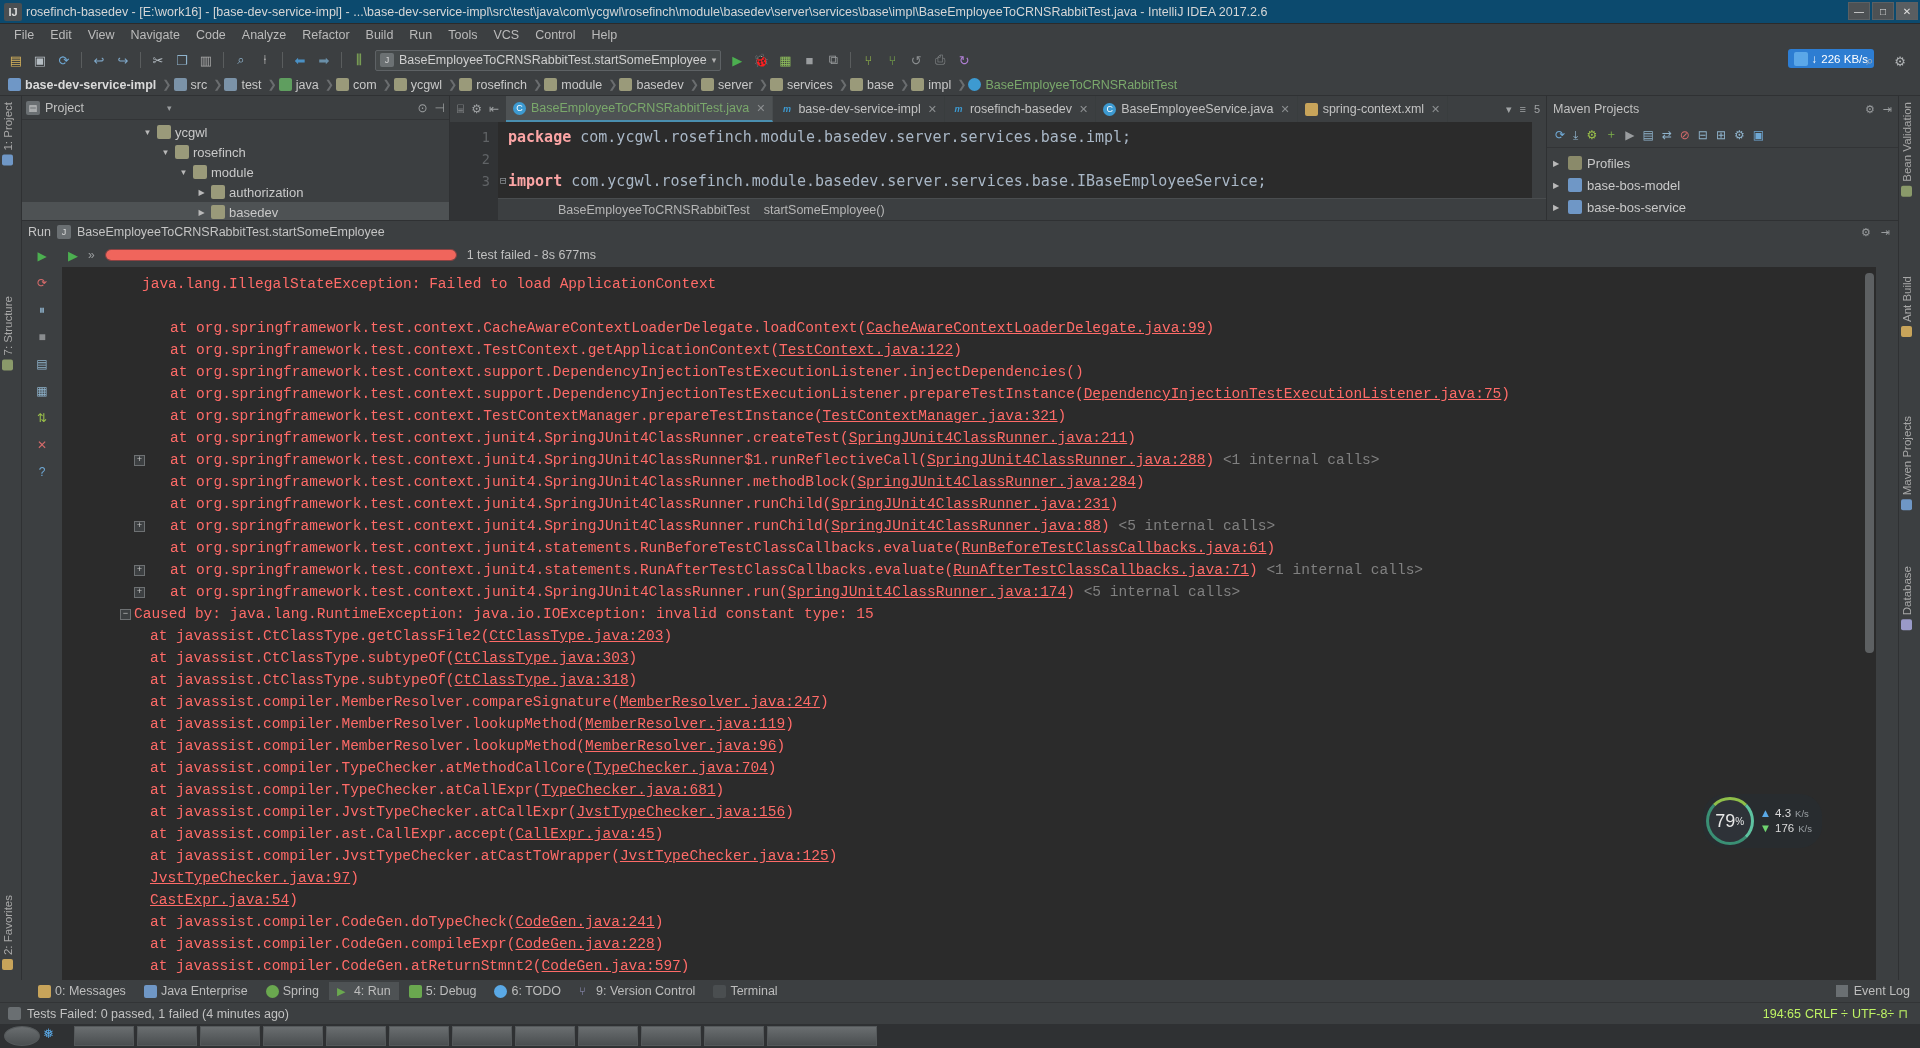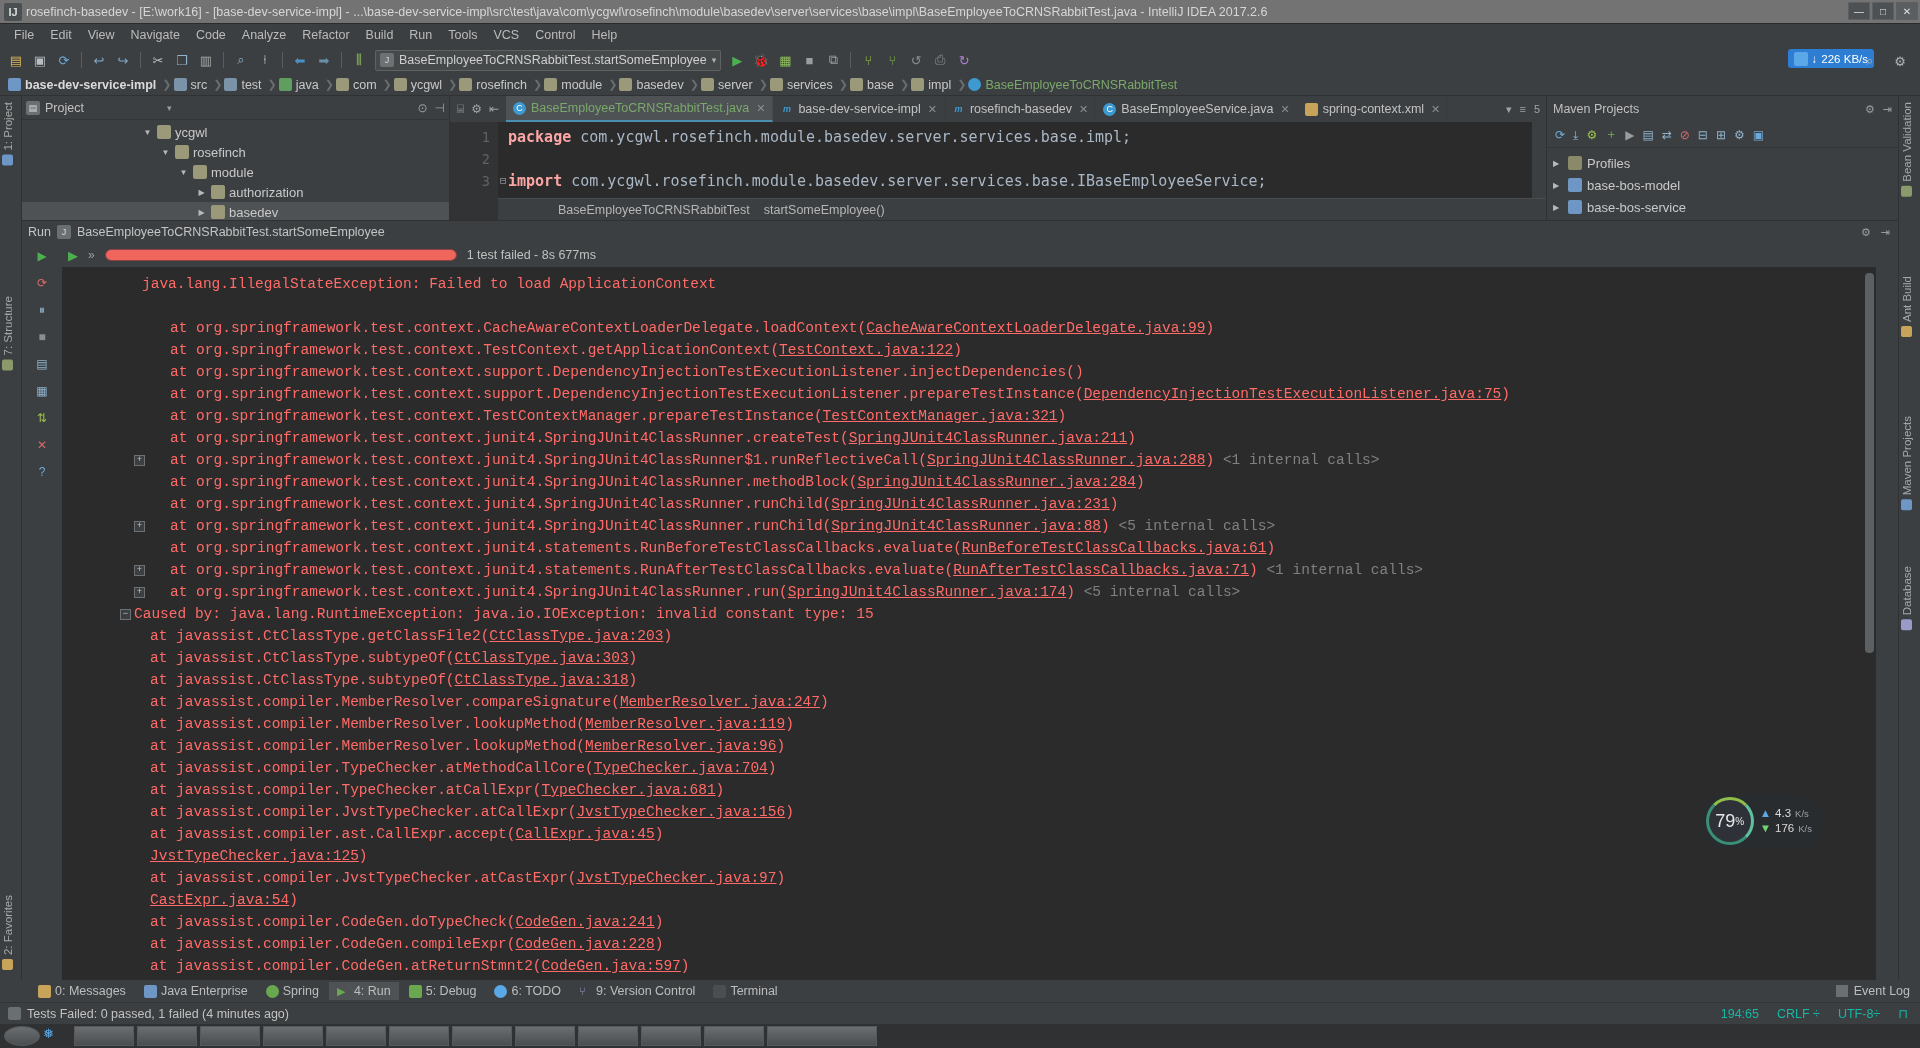--- a/index.html
+++ b/index.html
@@ -8,21 +8,21 @@
     background: #3c3f41;
     font-family: "Liberation Sans", sans-serif;
     font-size: 13px;
     color: #bbbbbb;
     overflow: hidden;
   }
   .app { width: 1920px; height: 1048px; position: relative; display: flex; flex-direction: column; }
 
   
   .titlebar {
-    height: 24px; background: #737373; display: flex; align-items: center;
+    height: 24px; background: #0c4a6e; display: flex; align-items: center;
     border-bottom: 1px solid #2b2b2b; flex: 0 0 24px; position: relative;
   }
   .title-icon {
     width: 18px; height: 18px; margin: 0 4px 0 4px; background: #4a4f52;
     color: #dcdcdc; font-size: 11px; font-weight: bold; display: flex;
     align-items: center; justify-content: center; border-radius: 2px;
   }
   .title-text { font-size: 12.5px; color: #d6d6d6; white-space: nowrap; overflow: hidden; }
   .win-buttons { position: absolute; right: 2px; top: 2px; display: flex; gap: 2px; }
   .win-btn {
@@ -189,21 +189,21 @@
 
   
   .bottombar { height: 22px; background: #3c3f41; display: flex; align-items: center; gap: 2px; padding-left: 30px; flex: 0 0 22px; }
   .bb-item { display: flex; align-items: flex-end; gap: 4px; padding: 2px 8px; font-size: 12.5px; color: #bdbdbd; }
   .bb-item.active { background: #4e5254; }
   .bb-item .bi { width: 13px; height: 13px; border-radius: 2px; }
   .bb-right { margin-left: auto; display: flex; align-items: center; gap: 6px; padding-right: 10px; font-size: 12.5px; color: #bdbdbd; }
 
   .statusbar { height: 22px; background: #3c3f41; display: flex; align-items: center; gap: 6px; padding-left: 8px; flex: 0 0 22px; border-top: 1px solid #323436;}
   .sb-text { font-size: 12.5px; color: #c2c2c2; }
-  .sb-right { margin-left: auto; display: flex; align-items: center; gap: 18px; padding-right: 12px; font-size: 12.5px; color: #14b8a6; }
+  .sb-right { margin-left: auto; display: flex; align-items: center; gap: 4px; padding-right: 12px; font-size: 12.5px; color: #bef264; }
 
   .taskbar { height: 24px; background: #2f3133; display: flex; align-items: center; gap: 3px; padding-left: 4px; flex: 0 0 24px; }
   .tb-tile { width: 60px; height: 20px; background: linear-gradient(#6a6e70, #4a4e50); border: 1px solid #55595b; }
 
   
   .netwidget {
     position: absolute; right: 98px; bottom: 200px; display: flex; align-items: center;
     background: rgba(40,44,48,0.92); border-radius: 22px; padding: 3px 10px 3px 3px; gap: 6px;
   }
   .ring { width: 48px; height: 48px; border-radius: 50%; background: #2e3238;
@@ -698,25 +698,25 @@
                 <span class="err">at javassist.compiler.JvstTypeChecker.atCallExpr(</span>
                   <span class="lnk">JvstTypeChecker.java:156</span>
                   <span class="err">)</span>
               </div>
               <div class="cline frame2">
                 <span class="err">at javassist.compiler.ast.CallExpr.accept(</span>
                   <span class="lnk">CallExpr.java:45</span>
                   <span class="err">)</span>
               </div>
               <div class="cline frame2">
+                <span class="err">at javassist.compiler.JvstTypeChecker.atCastToWrapper(</span>
                   <span class="lnk">JvstTypeChecker.java:125</span>
                   <span class="err">)</span>
               </div>
               <div class="cline frame2">
-                <span class="err">at javassist.compiler.JvstTypeChecker.atCastExpr(</span>
                   <span class="lnk">JvstTypeChecker.java:97</span>
                   <span class="err">)</span>
               </div>
               <div class="cline frame2">
                   <span class="lnk">CastExpr.java:54</span>
                   <span class="err">)</span>
               </div>
               <div class="cline frame2">
                 <span class="err">at javassist.compiler.CodeGen.doTypeCheck(</span>
                   <span class="lnk">CodeGen.java:241</span>

